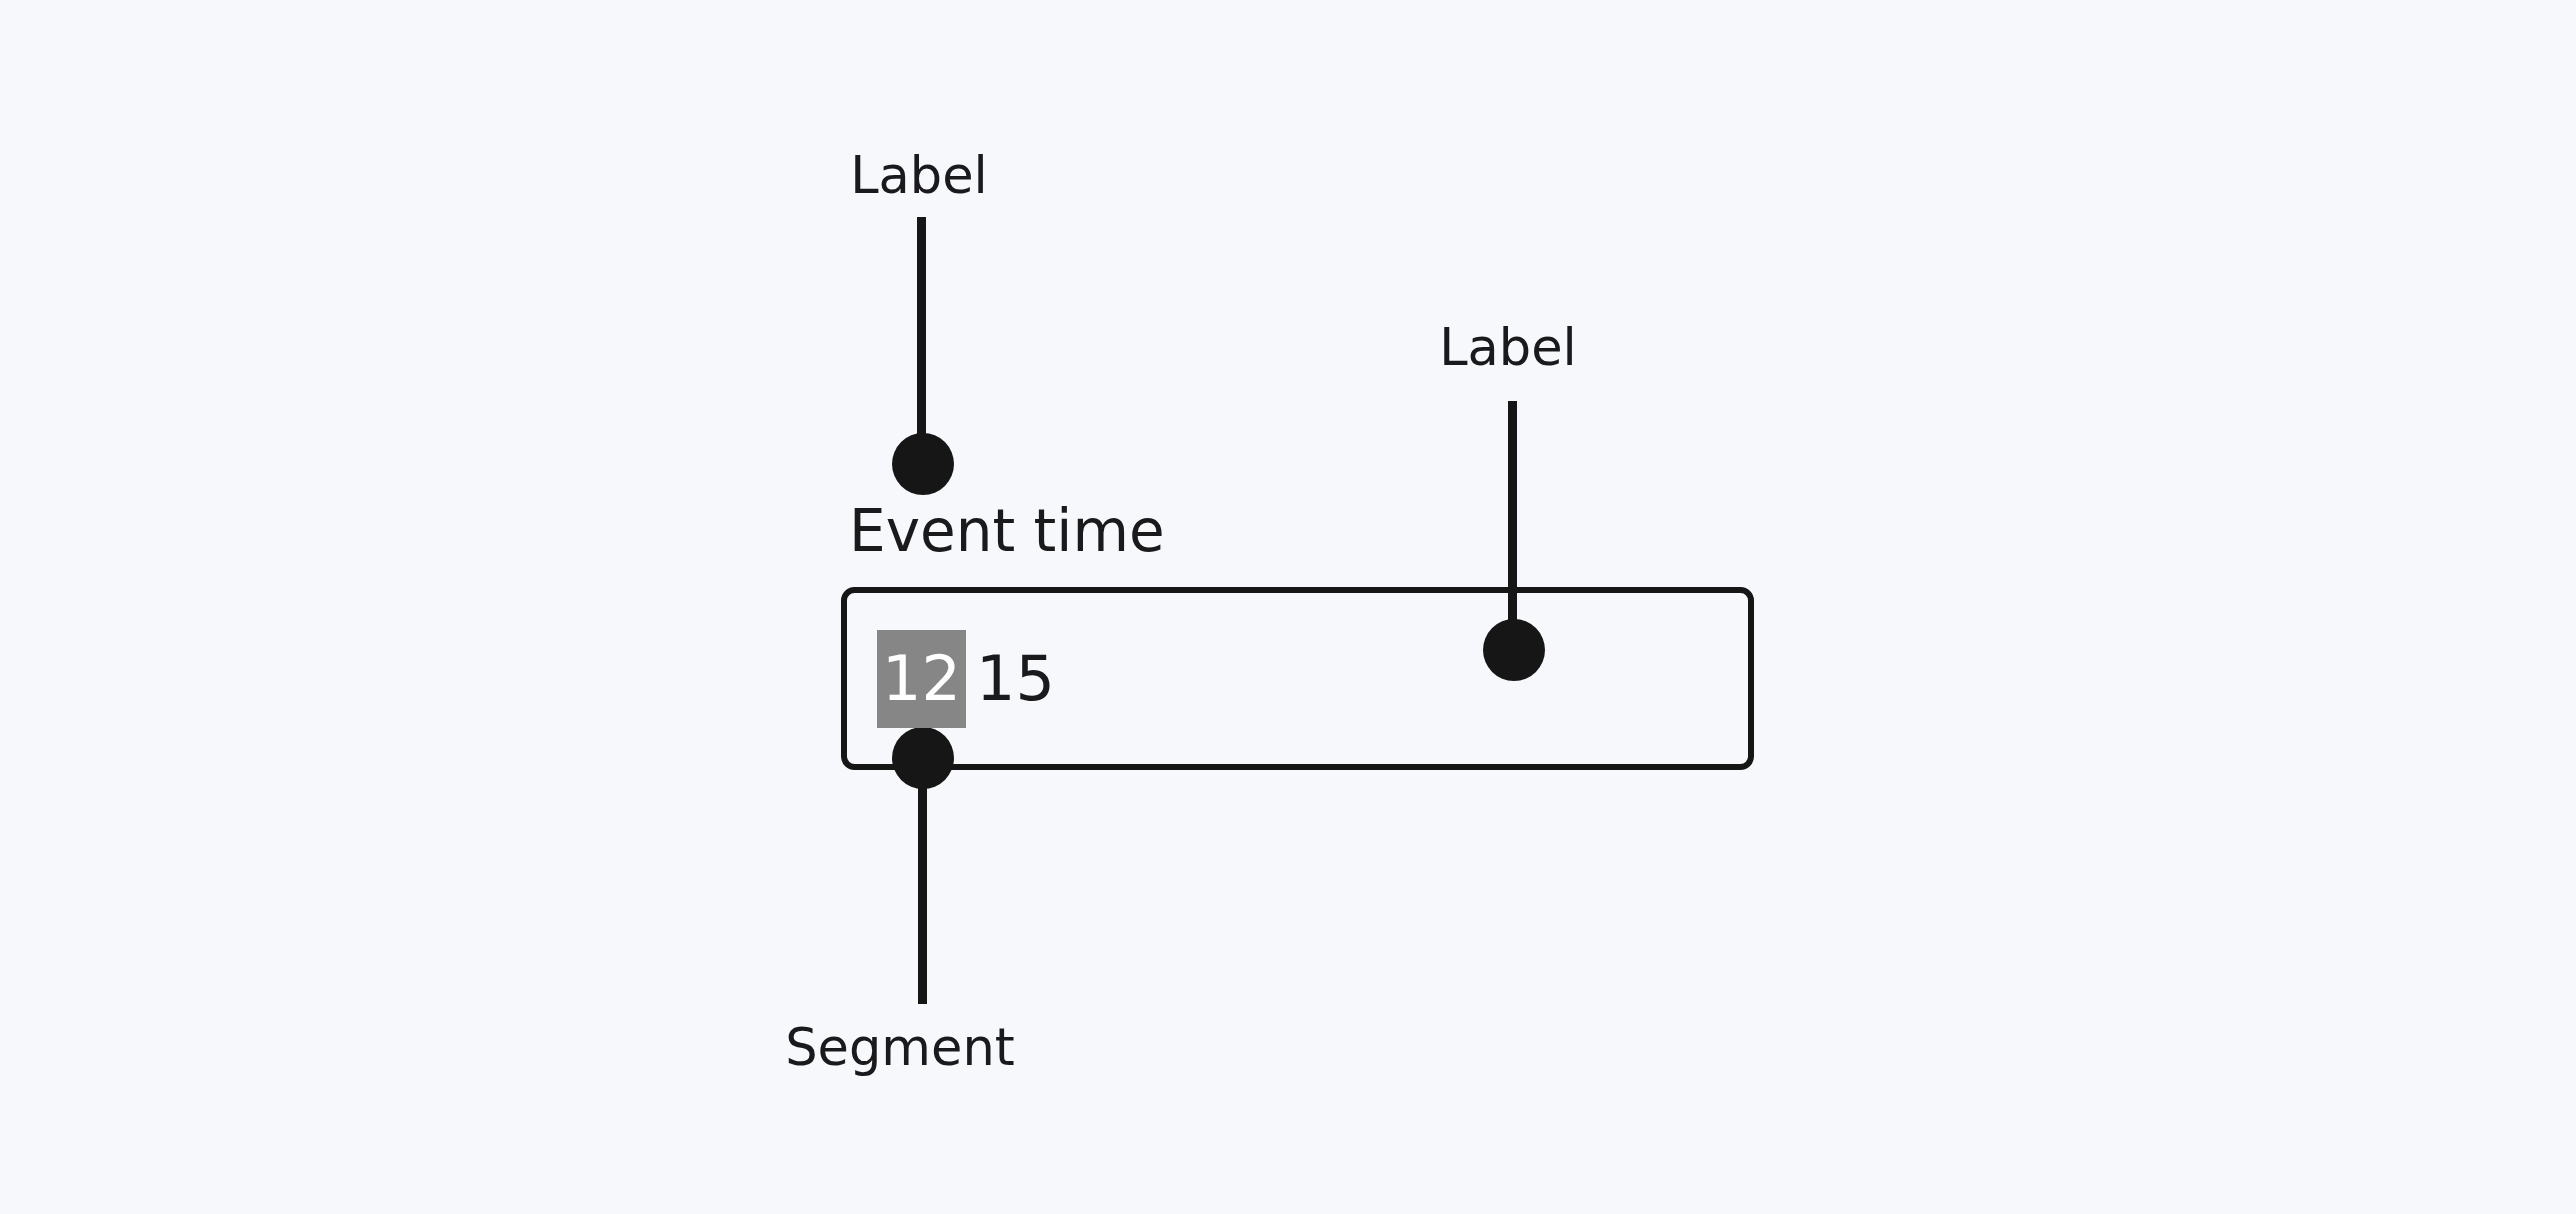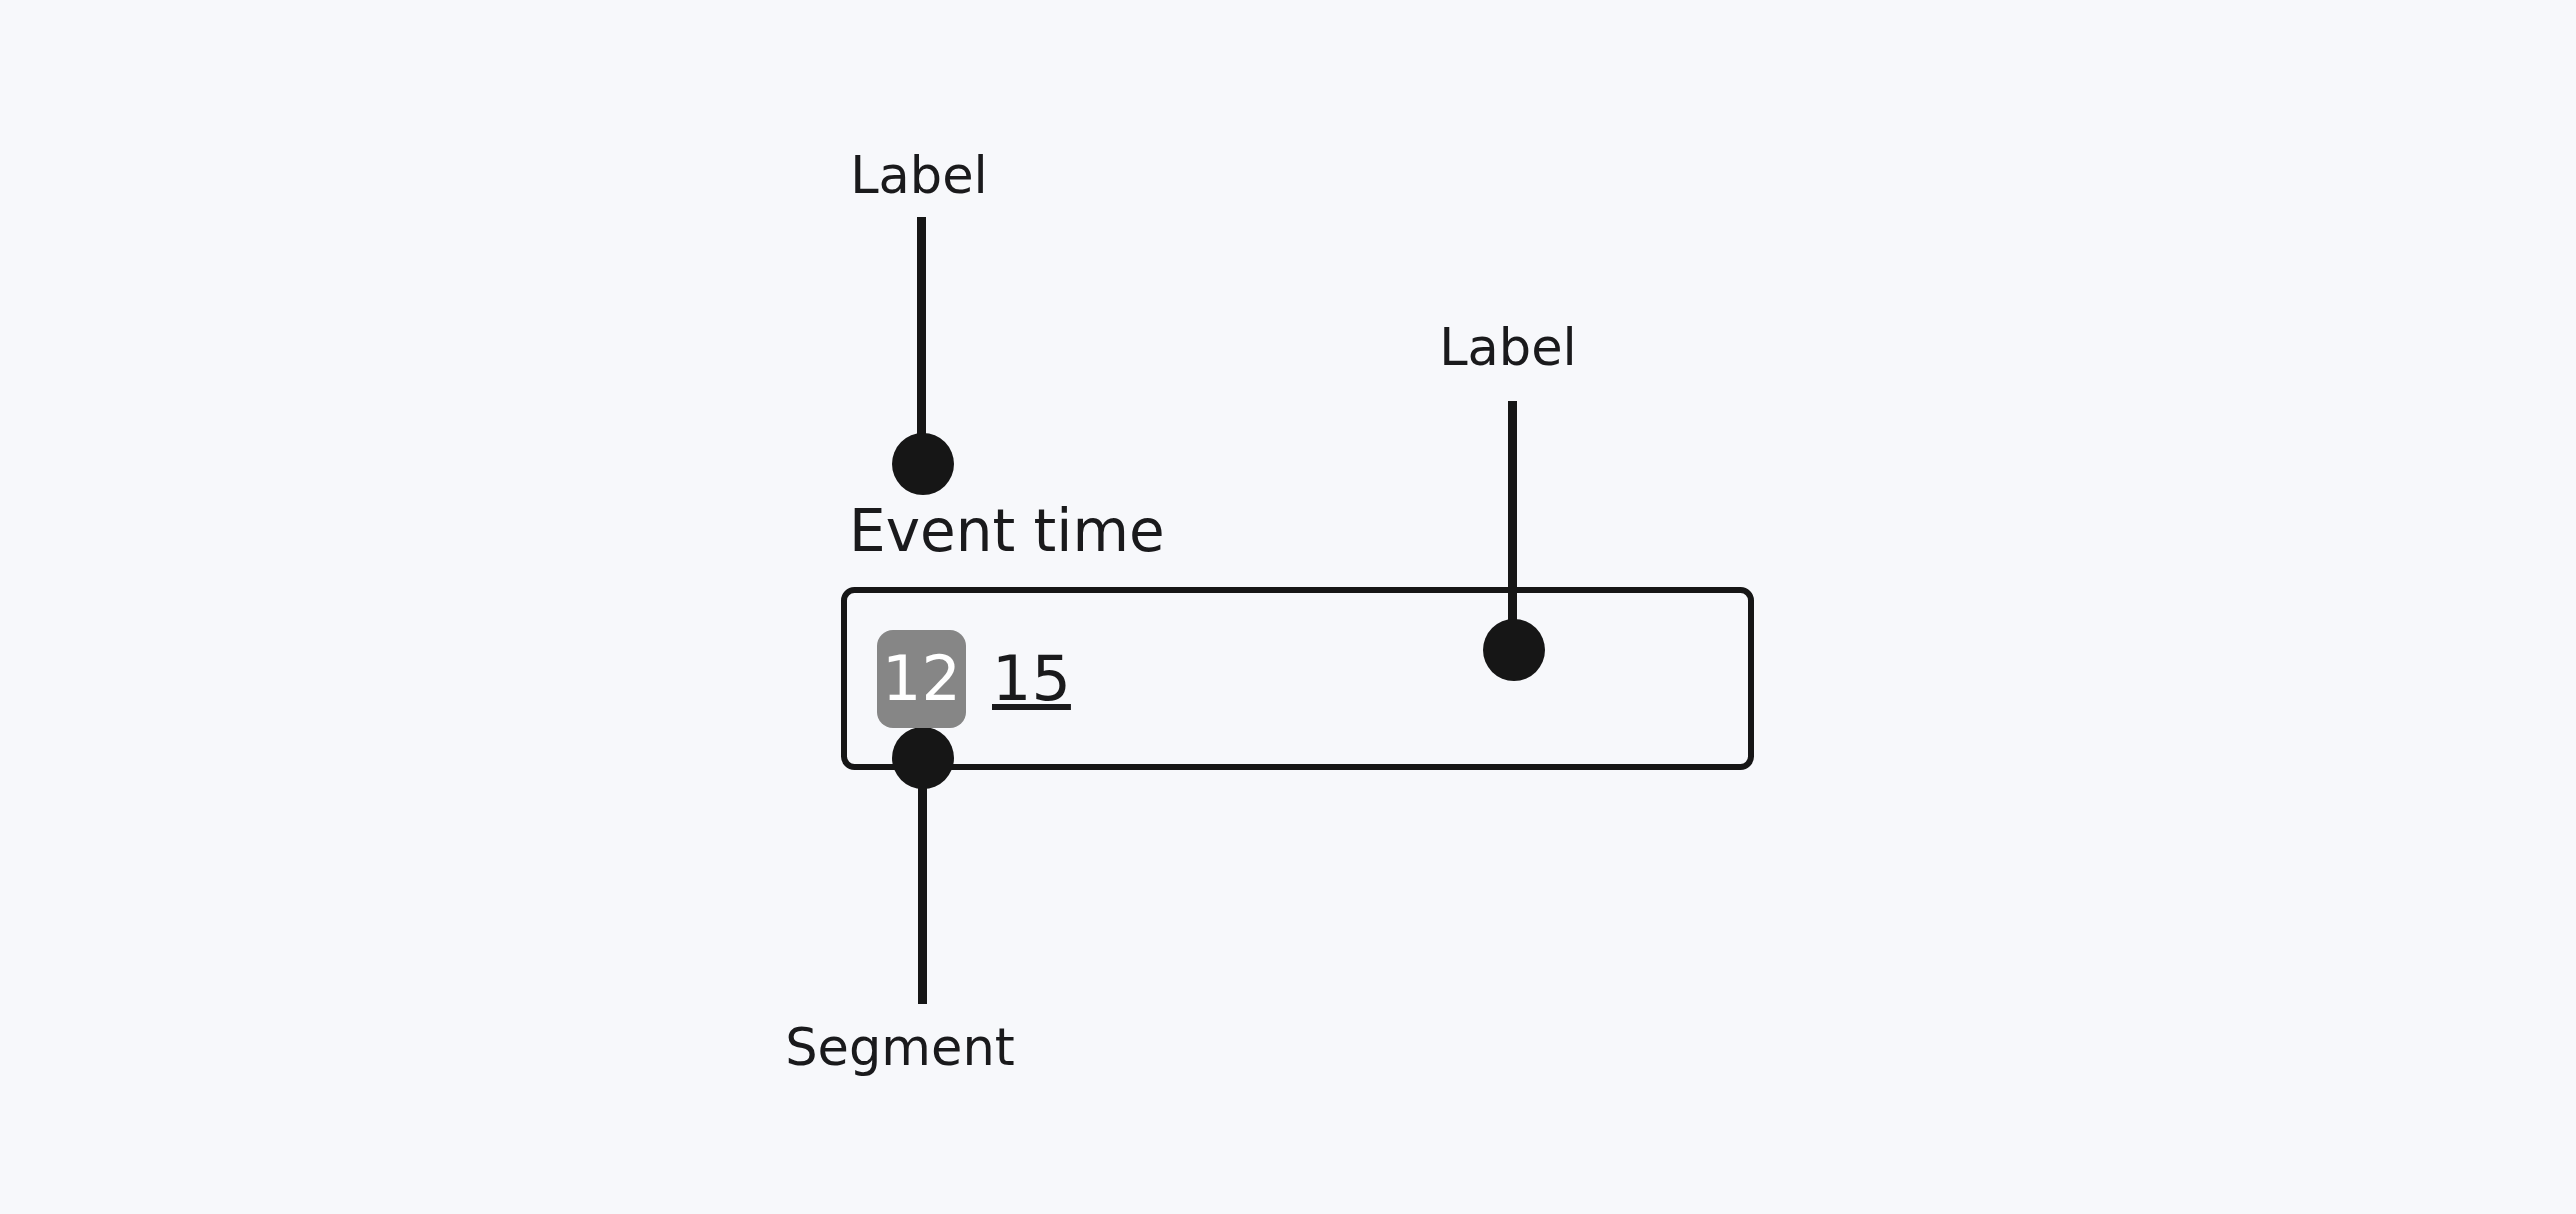--- a/index.html
+++ b/index.html
@@ -53,23 +53,22 @@
   }
   .tf-segment {
     font-size: 62px; line-height: 1;
     color: var(--ink, #1a1a1c);
     display: flex; align-items: center; justify-content: center;
   }
   .tf-segment.highlighted {
     width: 89px; height: 98px;
     background: var(--seg-bg, #868686);
     color: var(--seg-ink, #ffffff);
-    border-radius: 16px;
   }
-  .tf-segment.plain { margin-left: 26px; text-decoration: underline; }
+  .tf-segment.plain { margin-left: 10px; }
 
   
   #label-text   { left: 919px; top: 150px; }
   #label-line   { left: 917px; top: 217px; height: 228px; }
   #label-dot    { left: 892px; top: 433px; }
 
   #field-text   { left: 1508px; top: 322px; }
   #field-line   { left: 1508px; top: 401px; height: 228px; }
   #field-dot    { left: 1483px; top: 619px; }
 

